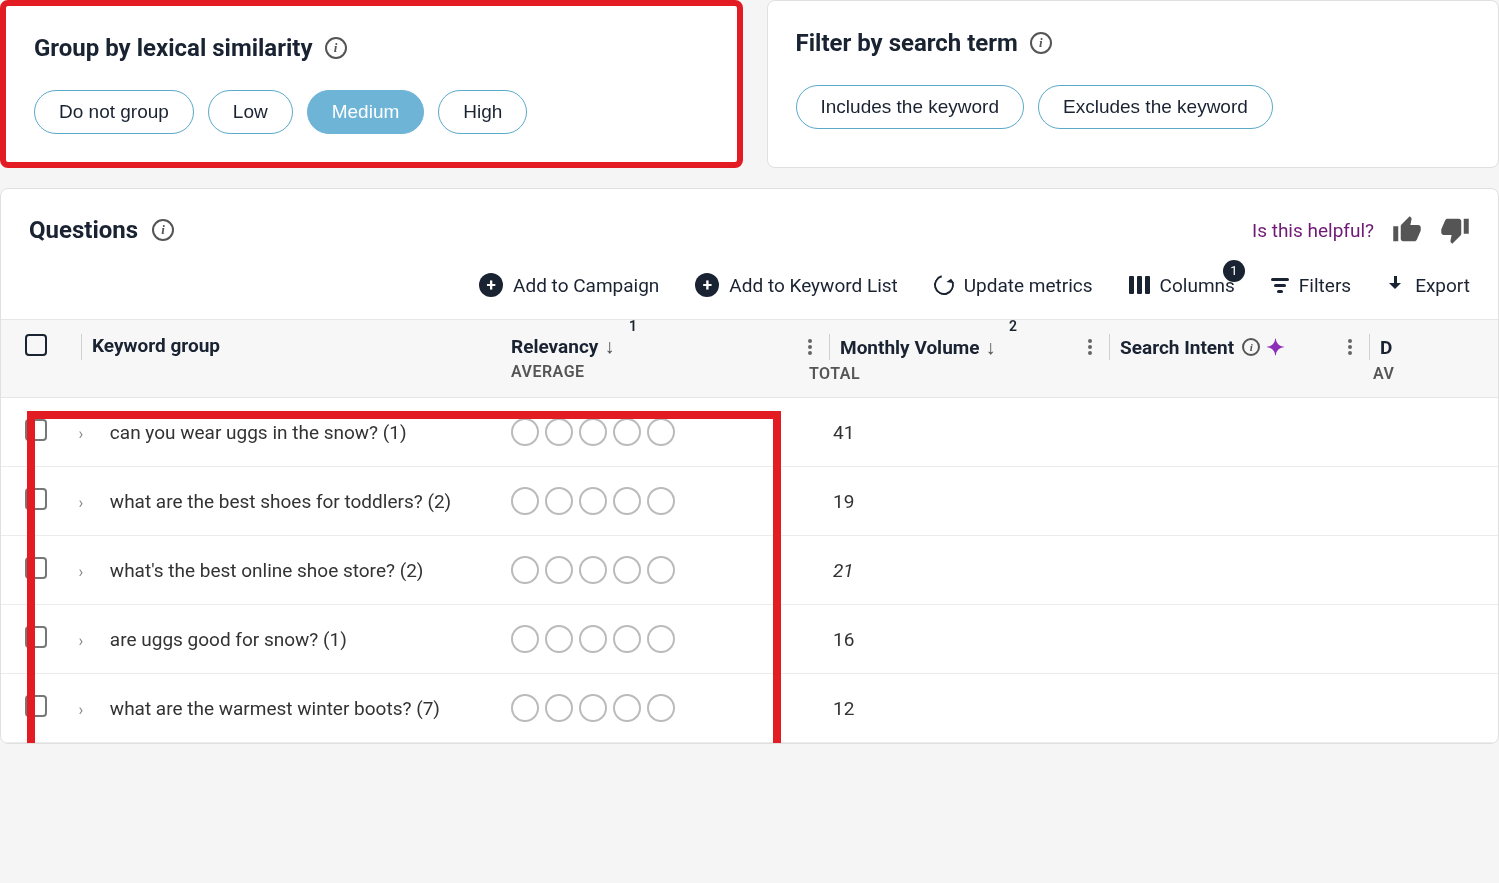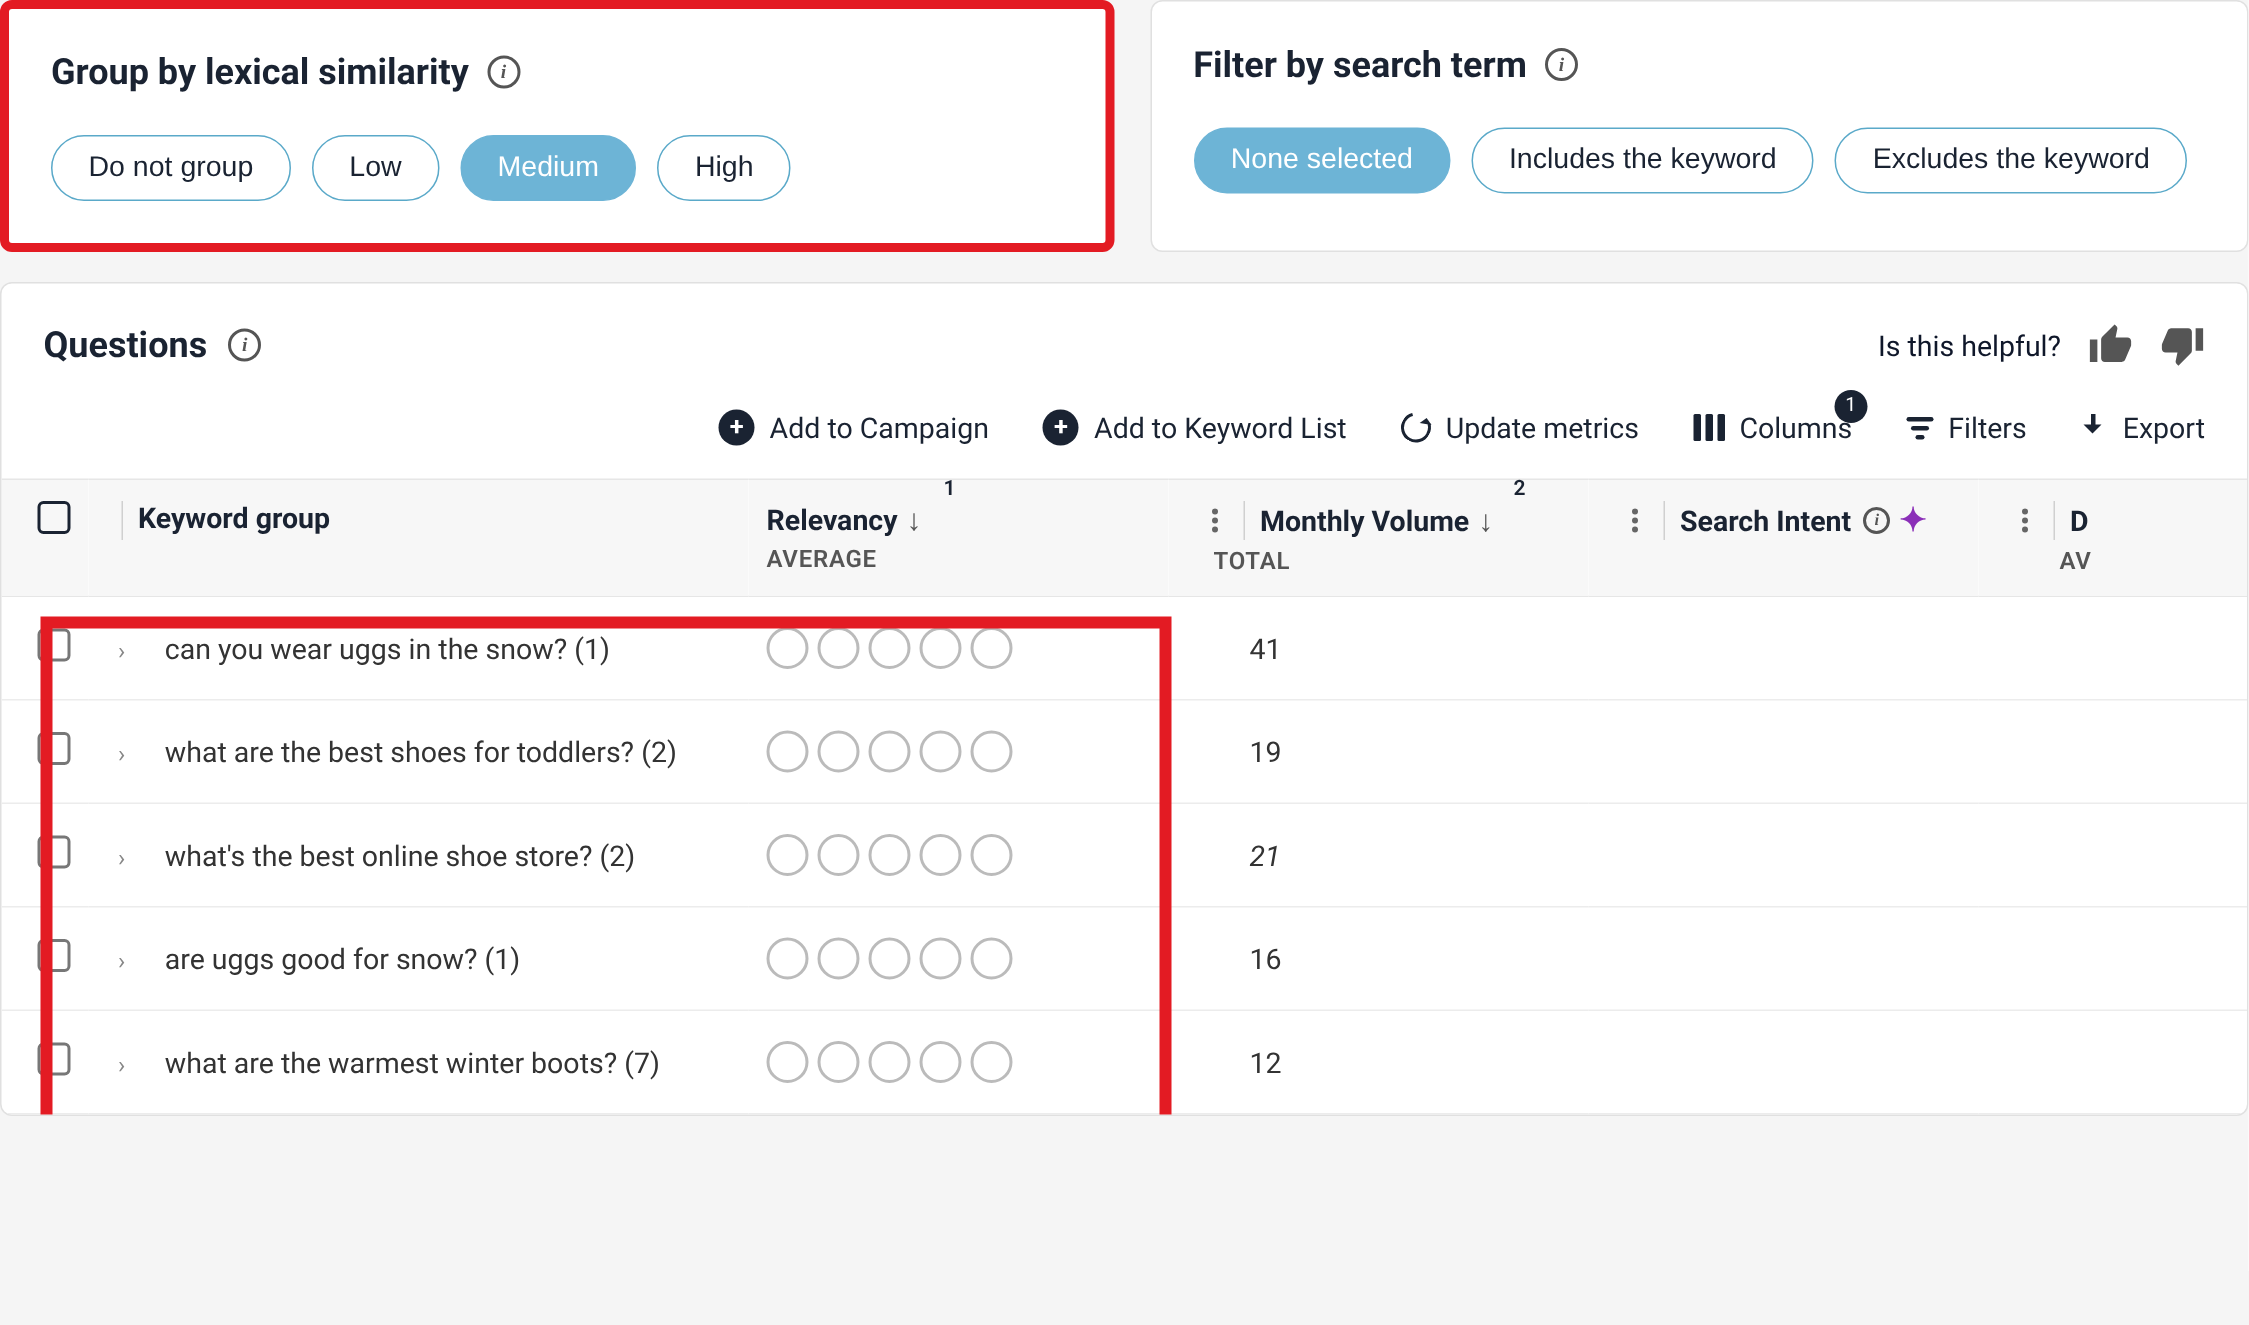--- a/index.html
+++ b/index.html
@@ -10,21 +10,21 @@
 .top-card.highlighted { border: 6px solid #e31b23; }
 .section-title { font-size: 24px; font-weight: 700; color: #1a2332; display: flex; align-items: center; gap: 12px; margin-bottom: 28px; }
 .info-icon { width: 22px; height: 22px; border: 2px solid #555; border-radius: 50%; display: inline-flex; align-items: center; justify-content: center; font-size: 13px; font-weight: 700; font-family: Georgia, serif; font-style: italic; color: #555; }
 .pill-row { display: flex; gap: 14px; flex-wrap: wrap; }
 .pill { border: 1px solid #5aa9c9; color: #1a2332; background: #fff; padding: 10px 24px; border-radius: 999px; font-size: 19px; cursor: pointer; white-space: nowrap; }
 .pill.active { background: #6db4d6; border-color: #6db4d6; color: #fff; }
 .main-card { background: #fff; border: 1px solid #e0e0e0; border-radius: 8px; position: relative; overflow: hidden; }
 .highlight-box { position: absolute; border: 8px solid #e31b23; top: 222px; left: 26px; width: 754px; height: 620px; z-index: 5; pointer-events: none; }
 .questions-header { display: flex; align-items: center; justify-content: space-between; padding: 26px 28px 20px 28px; }
 .q-title { font-size: 24px; font-weight: 700; display: flex; align-items: center; gap: 14px; }
-.helpful { display: flex; align-items: center; gap: 18px; color: #0f172a; font-size: 19px; }
+.helpful { display: flex; align-items: center; gap: 18px; color: #701a75; font-size: 19px; }
 .thumb { width: 30px; height: 30px; cursor: pointer; }
 .toolbar { display: flex; align-items: center; gap: 36px; padding: 8px 28px 22px 28px; justify-content: flex-end; }
 .tool-btn { display: flex; align-items: center; gap: 10px; font-size: 19px; color: #1a2332; cursor: pointer; position: relative; }
 .circle-plus { width: 24px; height: 24px; background: #1a2332; border-radius: 50%; display: inline-flex; align-items: center; justify-content: center; color: #fff; font-size: 17px; font-weight: 700; line-height: 1; }
 .badge { position: absolute; top: -14px; right: -10px; background: #1a2332; color: #fff; border-radius: 50%; width: 22px; height: 22px; font-size: 13px; display: flex; align-items: center; justify-content: center; }
 .table { width: 100%; border-collapse: collapse; }
 .table th { background: #f7f7f7; text-align: left; font-size: 19px; font-weight: 700; padding: 14px 12px; border-top: 1px solid #e6e6e6; border-bottom: 1px solid #e6e6e6; position: relative; vertical-align: top; }
 .table td { padding: 20px 12px; border-bottom: 1px solid #ececec; font-size: 19px; color: #333; vertical-align: middle; }
 .sublabel { font-size: 16px; font-weight: 600; color: #555; margin-top: 4px; letter-spacing: 0.5px; }
 .checkbox { width: 22px; height: 22px; border: 2px solid #777; border-radius: 4px; display: inline-block; cursor: pointer; }
@@ -68,21 +68,20 @@
       <button class="pill">High</button>
     </div>
   </div>
 
   <div class="card top-card">
     <div class="section-title">
       <span>Filter by search term</span>
       <span class="info-icon">i</span>
     </div>
     <div class="pill-row">
-      <button class="pill active">None selected</button>
       <button class="pill">Includes the keyword</button>
       <button class="pill">Excludes the keyword</button>
     </div>
   </div>
 </div>
 
 <div class="main-card" style="position:relative;">
   <div class="highlight-box"></div>
 
   <div class="questions-header">

